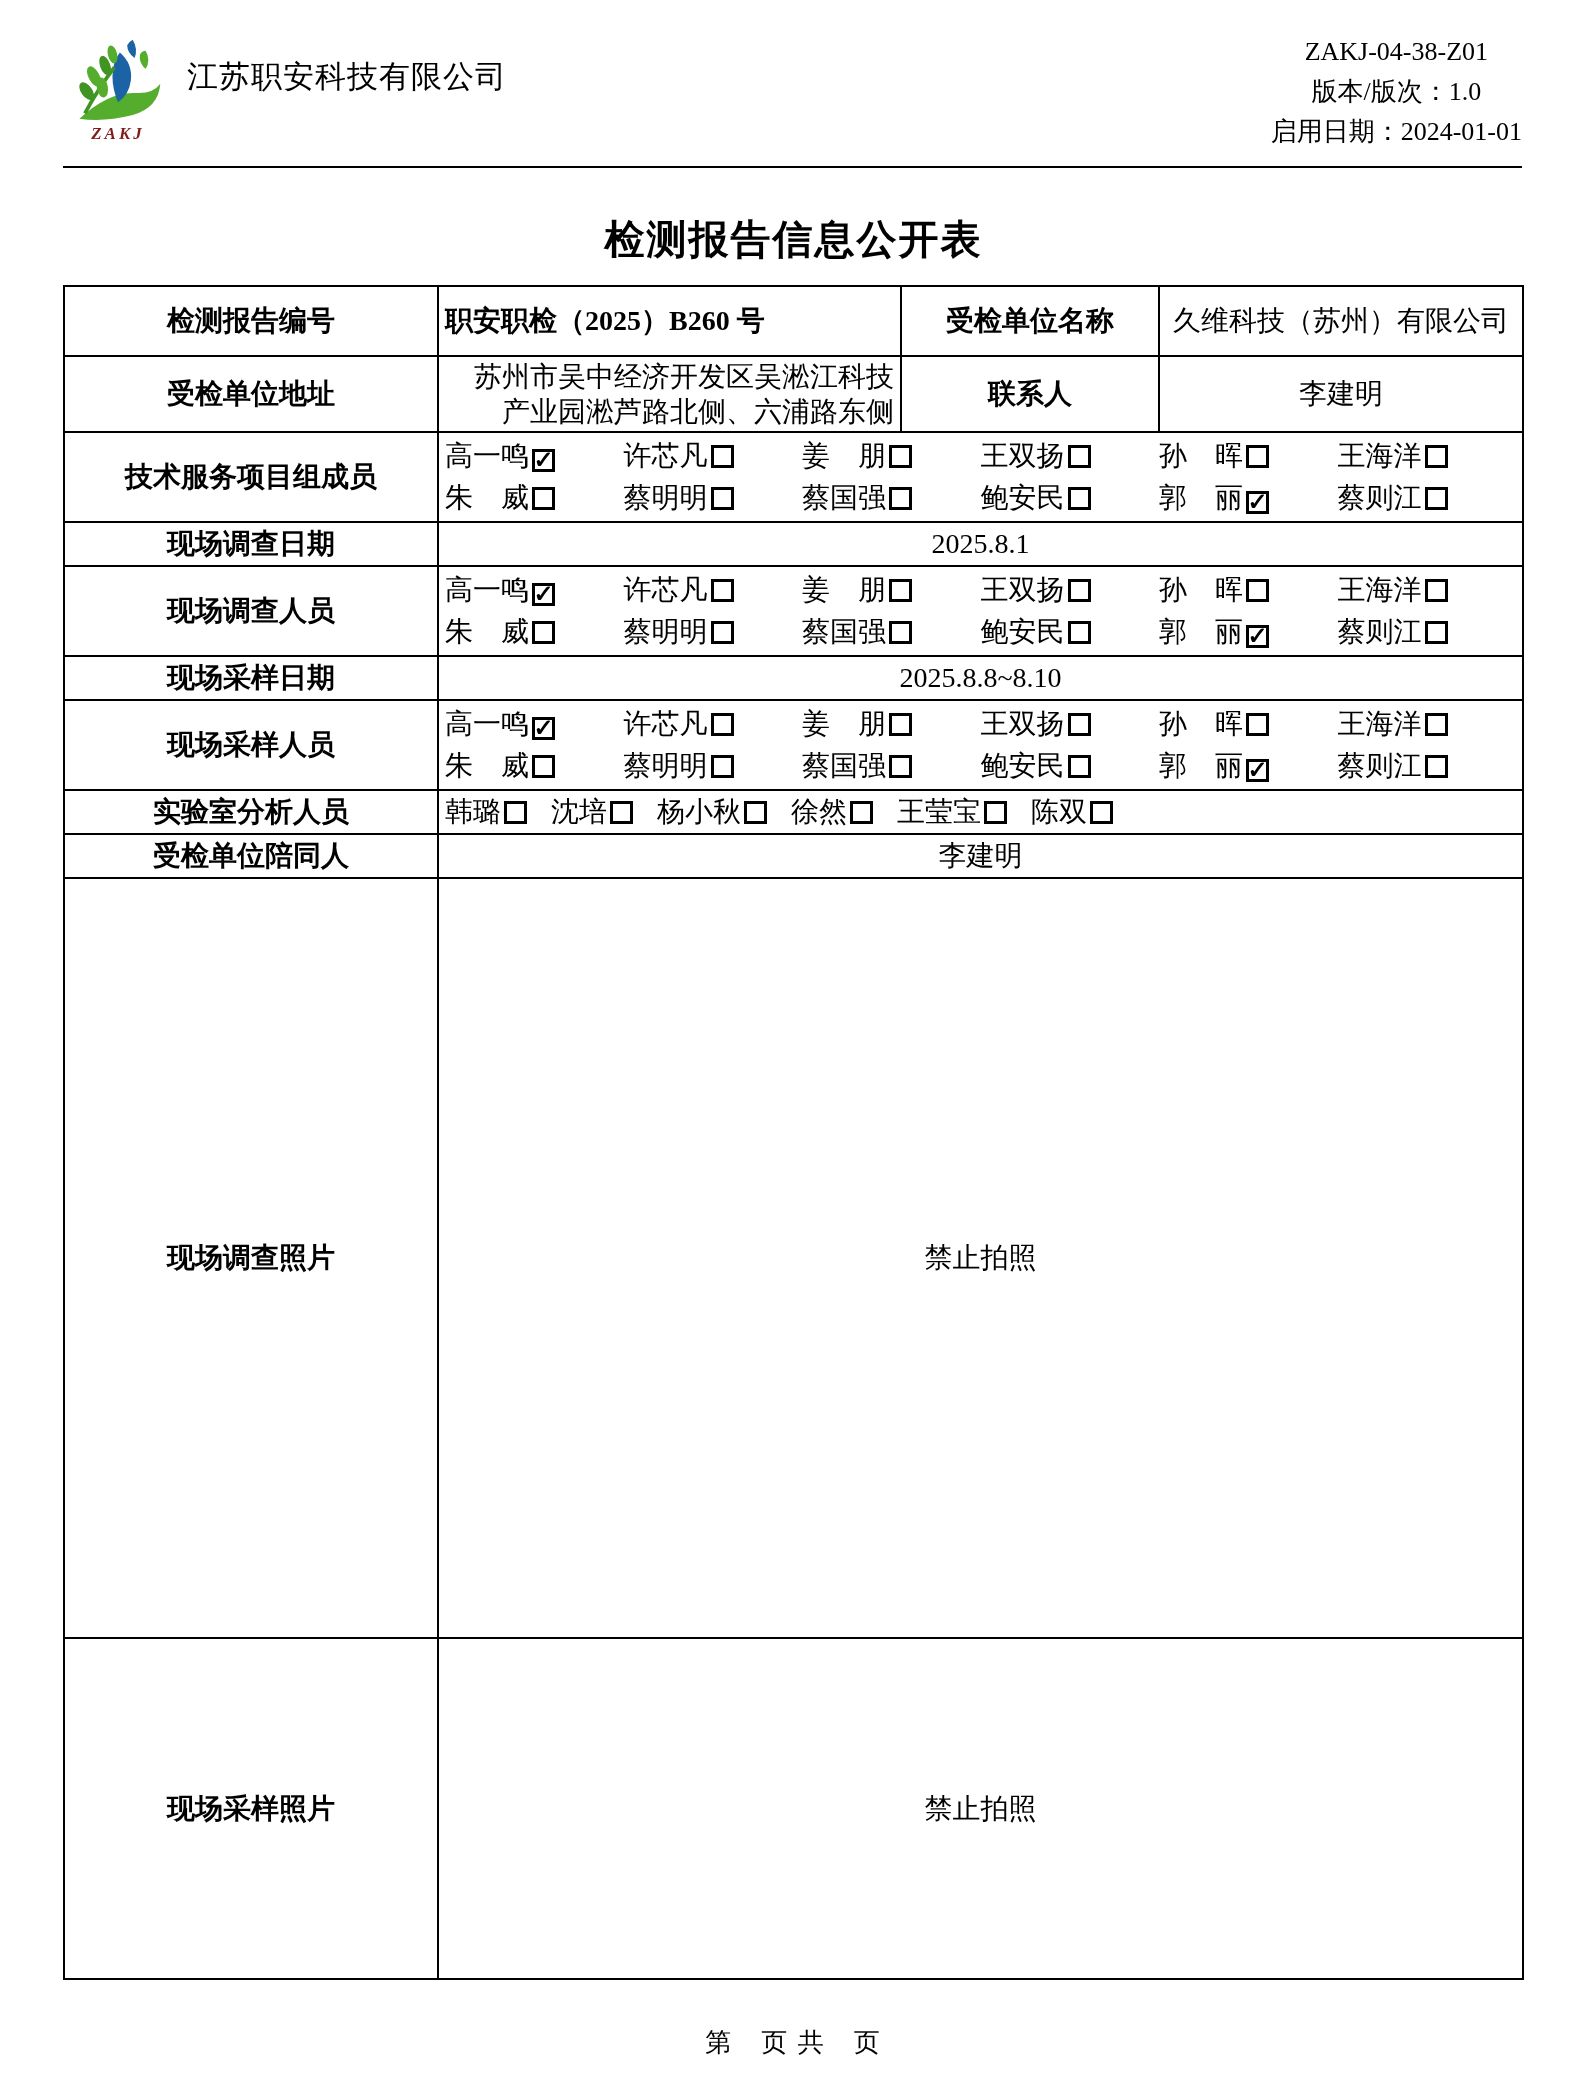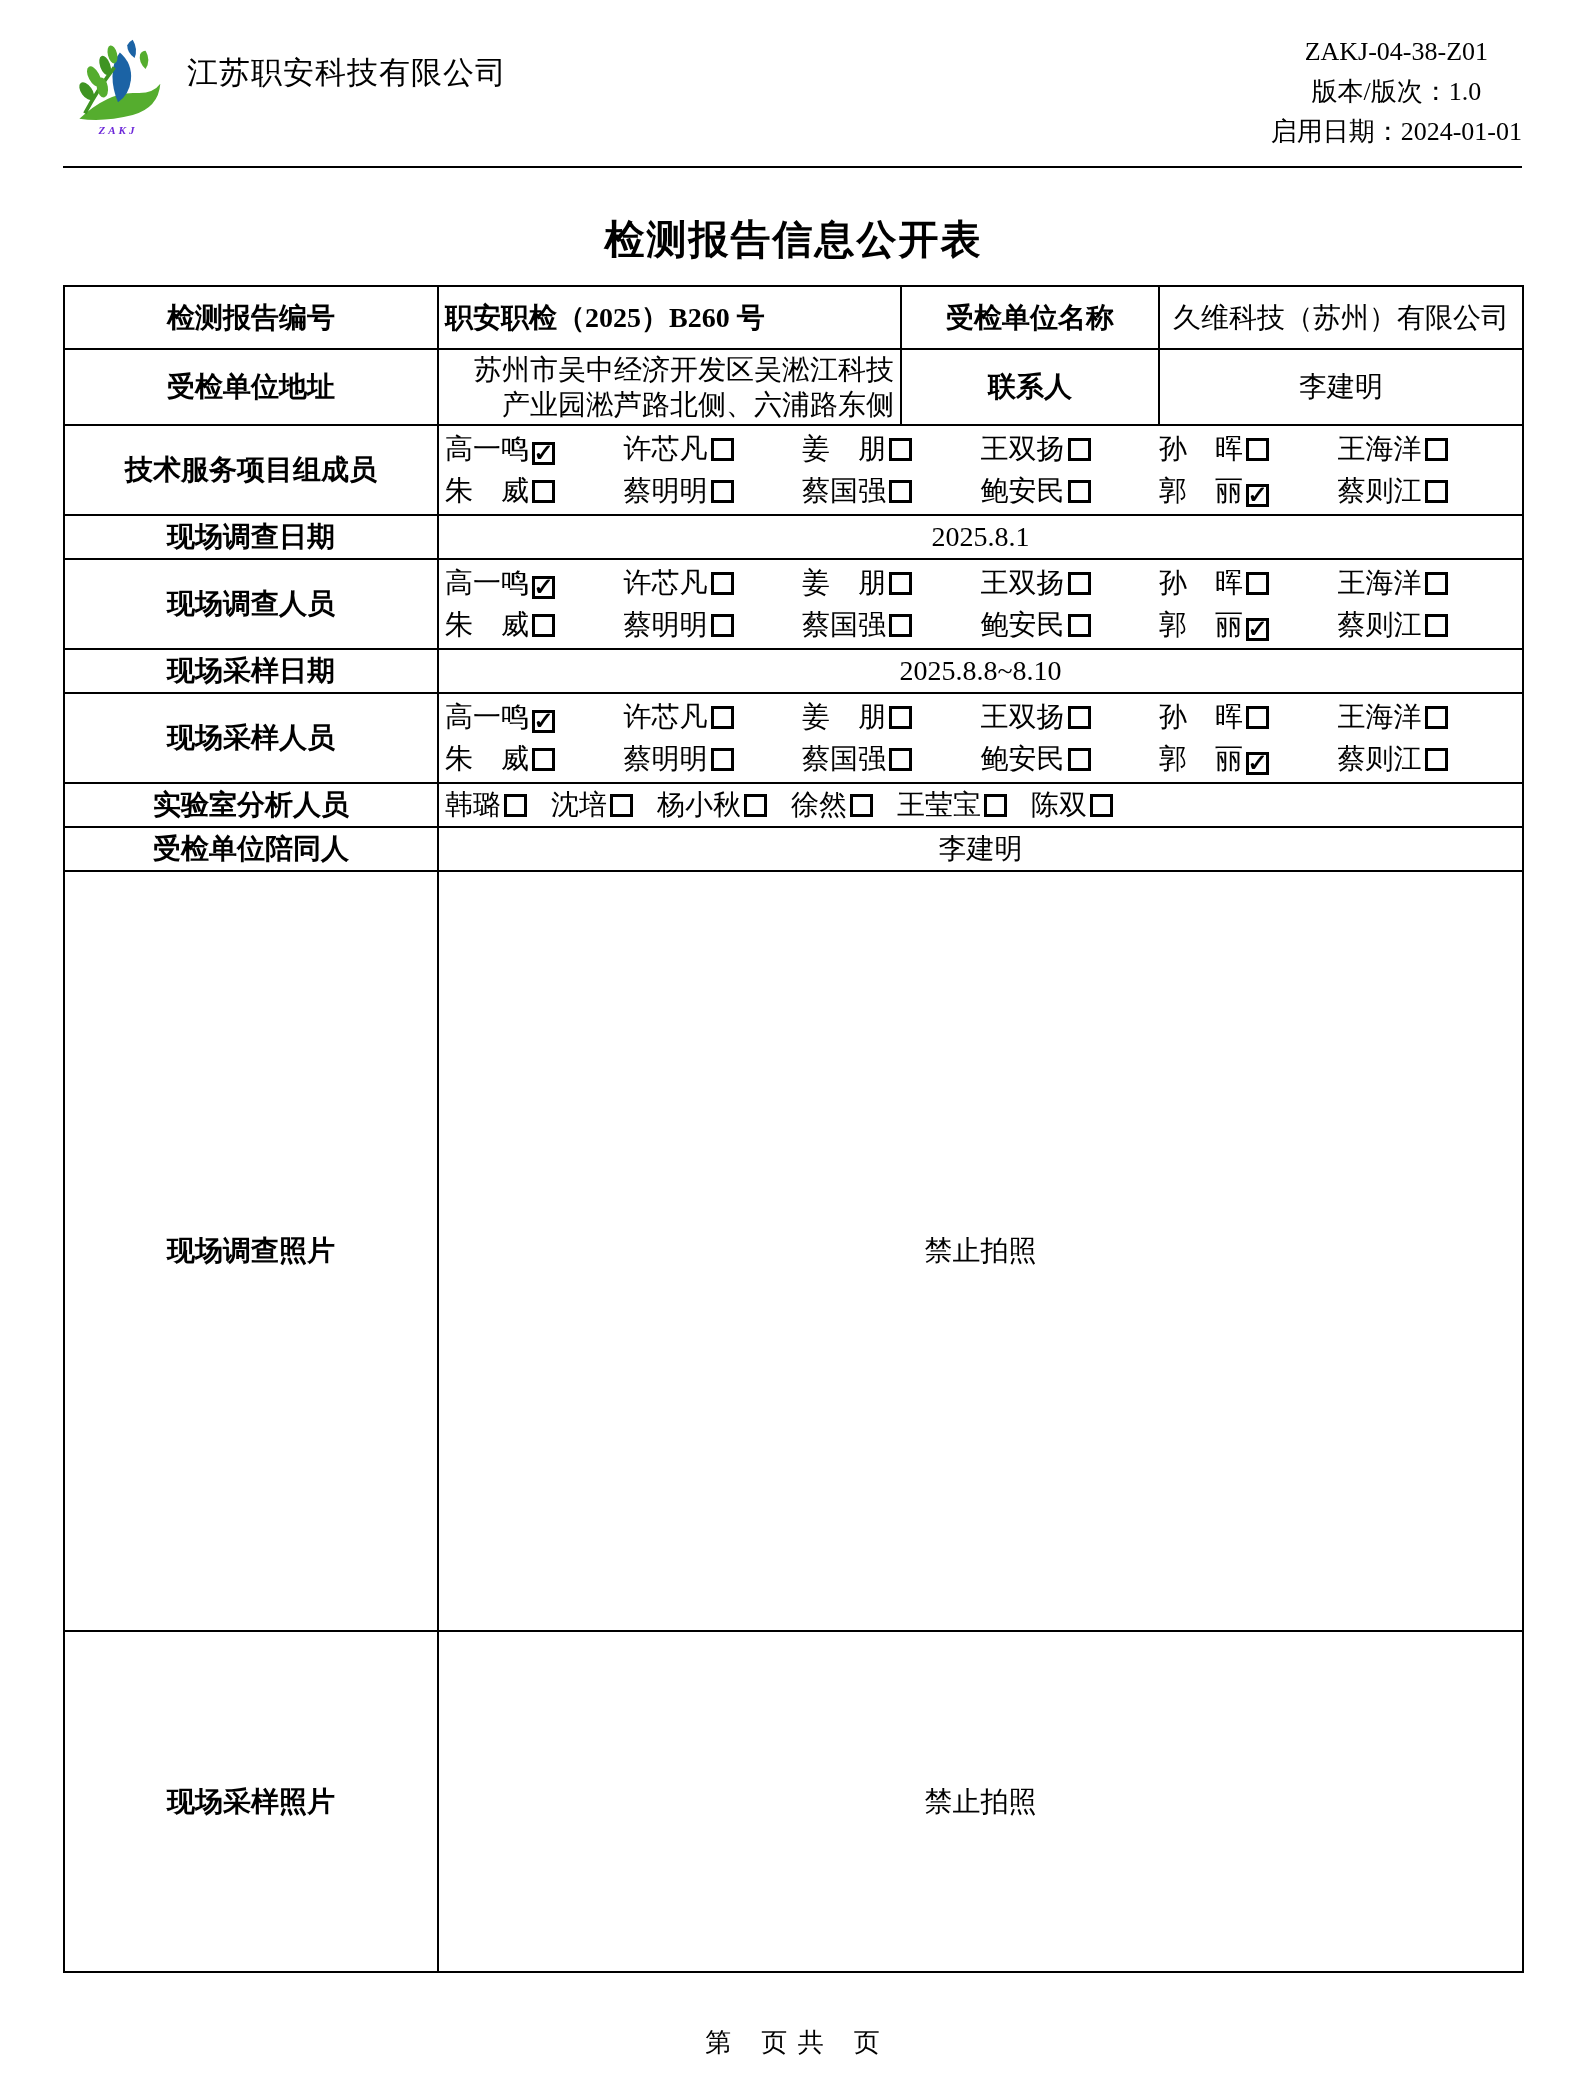--- a/index.html
+++ b/index.html
@@ -25,22 +25,22 @@
     display:flex;
     justify-content:space-between;
     align-items:flex-start;
   }
   .brand { display:flex; align-items:center; gap:14px; padding-top:14px; }
   .logo-wrap { width:110px; text-align:center; }
   .logo-wrap svg { display:block; margin:0 auto; }
   .logo-text {
     font-family:"Liberation Serif", serif;
     font-style:italic; font-weight:bold;
-    font-size:11px; letter-spacing:3px;
-    color:#6d28d9; margin-top:-4px;
+    font-size:17px; letter-spacing:3px;
+    color:#7f1d1d; margin-top:-4px;
   }
   .company-name { font-size:31px; letter-spacing:1px; padding-bottom:26px; }
   .doc-codes { text-align:center; font-size:26px; line-height:40px; padding-top:10px; }
   
   .title {
     position:absolute; left:0; right:0; top:212px;
     text-align:center;
     font-size:40px; font-weight:bold; letter-spacing:2px;
   }
   
@@ -134,21 +134,21 @@
   <div class="title">检测报告信息公开表</div>
 
   <table class="main">
     <colgroup>
       <col style="width:374px">
         <col style="width:463px">
         <col style="width:258px">
         <col style="width:364px">
     </colgroup>
     <tbody>
-        <tr style="height:63px">
+        <tr style="height:70px">
       <td class="lbl">检测报告编号</td>
       <td class="val-left bold">职安职检（2025）B260 号</td>
       <td class="lbl">受检单位名称</td>
       <td class="val-center">久维科技（苏州）有限公司</td>
     </tr>
     <tr style="height:70px">
       <td class="lbl">受检单位地址</td>
       <td>
         <div class="addr-line">苏州市吴中经济开发区吴淞江科技</div>
         <div class="addr-line">产业园淞芦路北侧、六浦路东侧</div>

